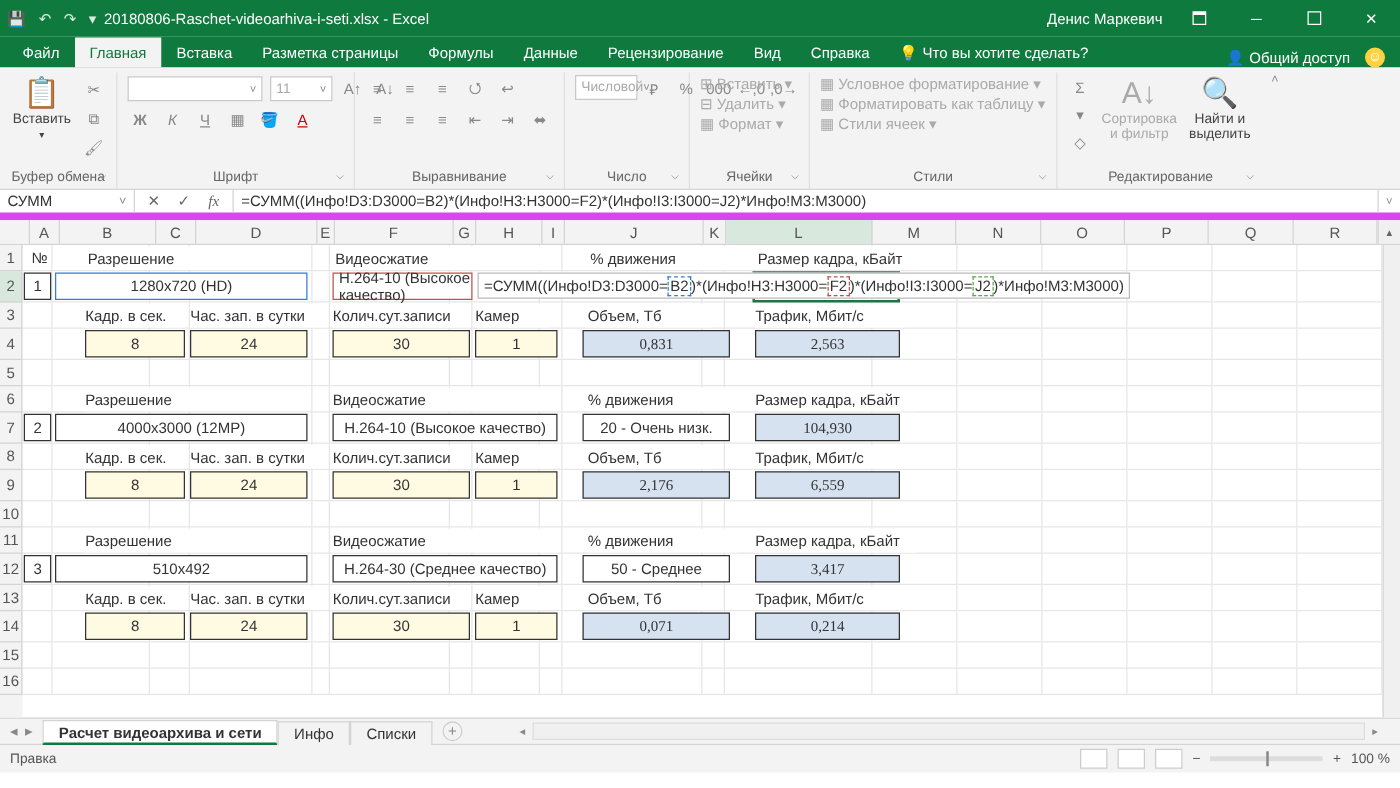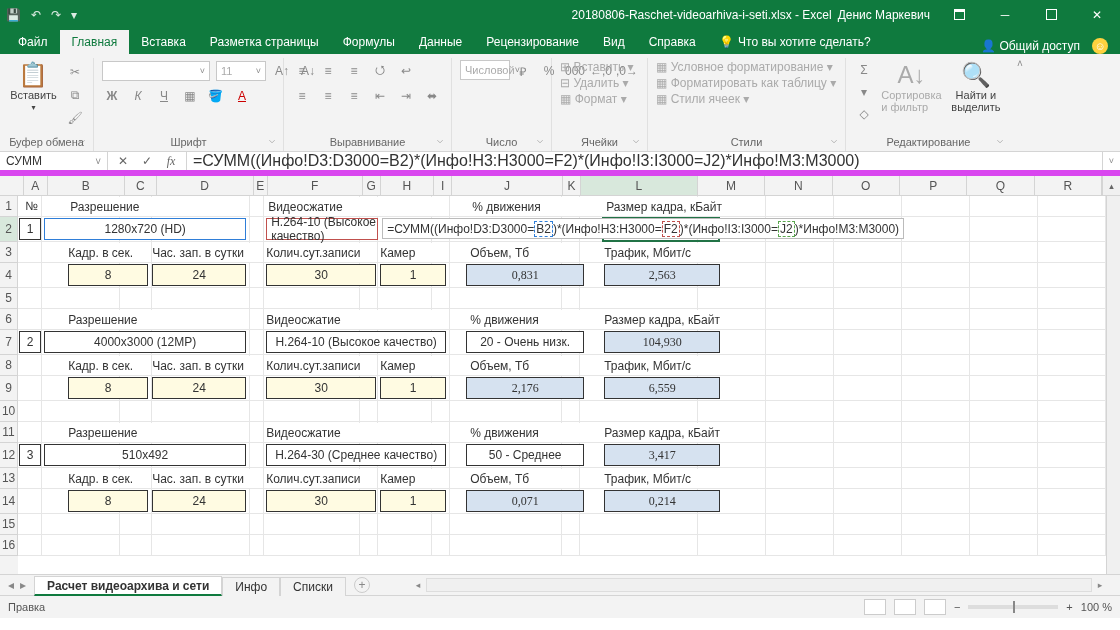--- a/index.html
+++ b/index.html
@@ -2,21 +2,21 @@
 <html><head>
 <meta charset="utf-8">
 <style>
 * { margin:0; padding:0; box-sizing:border-box; font-family:"Segoe UI",Tahoma,sans-serif; }
 body { width:1120px; height:630px; background:#fff; overflow:hidden; font-size:12px; color:#333; }
 
 
 .titlebar { height:29px; background:#0f7a3e; display:flex; align-items:center; color:#fff; }
 .titlebar .left-icons { display:flex; align-items:center; gap:10px; padding:0 6px; }
 .titlebar .left-icons span { opacity:.85; cursor:pointer; font-size:12px;}
-.titlebar .title { flex:1; text-align:right; font-size:12px; }
+.titlebar .title { flex:1; text-align:left; font-size:12px; }
 .titlebar .user { font-size:12px; padding:0 6px; }
 .titlebar .win-btns { display:flex; }
 .titlebar .win-btns div { width:46px; height:29px; display:flex; align-items:center; justify-content:center; }
 .box-icon { width:11px; height:11px; border:1px solid #fff; display:inline-block;}
 
 
 .tabs { height:25px; background:#0f7a3e; display:flex; align-items:flex-end; padding-left:6px; color:#fff; font-size:12px; }
 .tabs .tab { padding:5px 12px; cursor:pointer; }
 .tabs .tab.active { background:#f3f3f3; color:#0f7a3e; }
 .tabs .spacer { flex:1; }
@@ -37,21 +37,21 @@
 .combo::after{content:"˅"; margin-left:auto; color:#888; font-size:9px;}
 .sq{ width:20px; height:20px; display:inline-flex; align-items:center; justify-content:center; color:#888; font-size:12px;}
 
 
 .fbar { height:24px; border-bottom:6px solid #d946ef; display:flex; align-items:stretch; background:#fff; }
 .name-box { width:108px; border-right:1px solid #d4d4d4; display:flex; align-items:center; padding:0 6px; font-size:12px;}
 .name-box::after{content:"˅"; margin-left:auto; color:#888; font-size:10px;}
 .fbar-btns { display:flex; align-items:center; border-right:1px solid #d4d4d4; padding:0 4px; gap:2px;}
 .fbar-btns span{ width:22px; text-align:center; color:#666; font-size:12px;}
 .fbar-btns .fx{font-style:italic; font-family:Georgia,serif;}
-.formula-input { flex:1; padding:0 6px; display:flex; align-items:center; font-size:16px;text-align:right;}
+.formula-input { flex:1; padding:0 6px; display:flex; align-items:center; font-size:12px;text-align:right;}
 .fbar-exp { width:18px; display:flex; align-items:center; justify-content:center; border-left:1px solid #d4d4d4; color:#888; font-size:9px;}
 
 
 .colhdr { height:20px; display:flex; border-bottom:1px solid #d4d4d4; background:#f3f3f3; }
 .corner { width:24px; border-right:1px solid #d4d4d4; background:#f3f3f3;}
 .ch { border-right:1px solid #d4d4d4; text-align:center; font-size:12px; color:#555; line-height:20px;}
 .ch.sel{ background:#d8e8dc; }
 .wA{width:24px;} .wB{width:78px;} .wC{width:32px;} .wD{width:98px;} .wE{width:14px;}
 .wF{width:96px;} .wG{width:18px;} .wH{width:54px;} .wI{width:18px;} .wJ{width:112px;}
 .wK{width:18px;} .wL{width:118px;} .wM{width:68px;} .wN{width:68px;} .wO{width:68px;}
@@ -229,21 +229,21 @@
   </div>
   <div class="group" style="width:165px;border-right:none">
     <div class="group-body">
       <div style="display:flex;flex-direction:column;gap:2px" class="dim">
         <span class="sq">Σ</span>
         <span class="sq">▾</span>
         <span class="sq">◇</span>
       </div>
       <div class="big-btn dim">
           <span class="icon">A↓</span>
-          <span style="text-align:left">Сортировка и фильтр</span>
+          <span style="text-align:center">Сортировка и фильтр</span>
         </div>
       <div class="big-btn">
           <span class="icon" style="color:#2a6fbd">🔍</span>
           <span style="text-align:center">Найти и выделить</span>
         </div>
     </div>
     <div class="group-label">Редактирование</div>
   </div>
   <div style="width:18px;display:flex;align-items:flex-start;justify-content:center;color:#888;font-size:10px">˄</div>
 </div>

